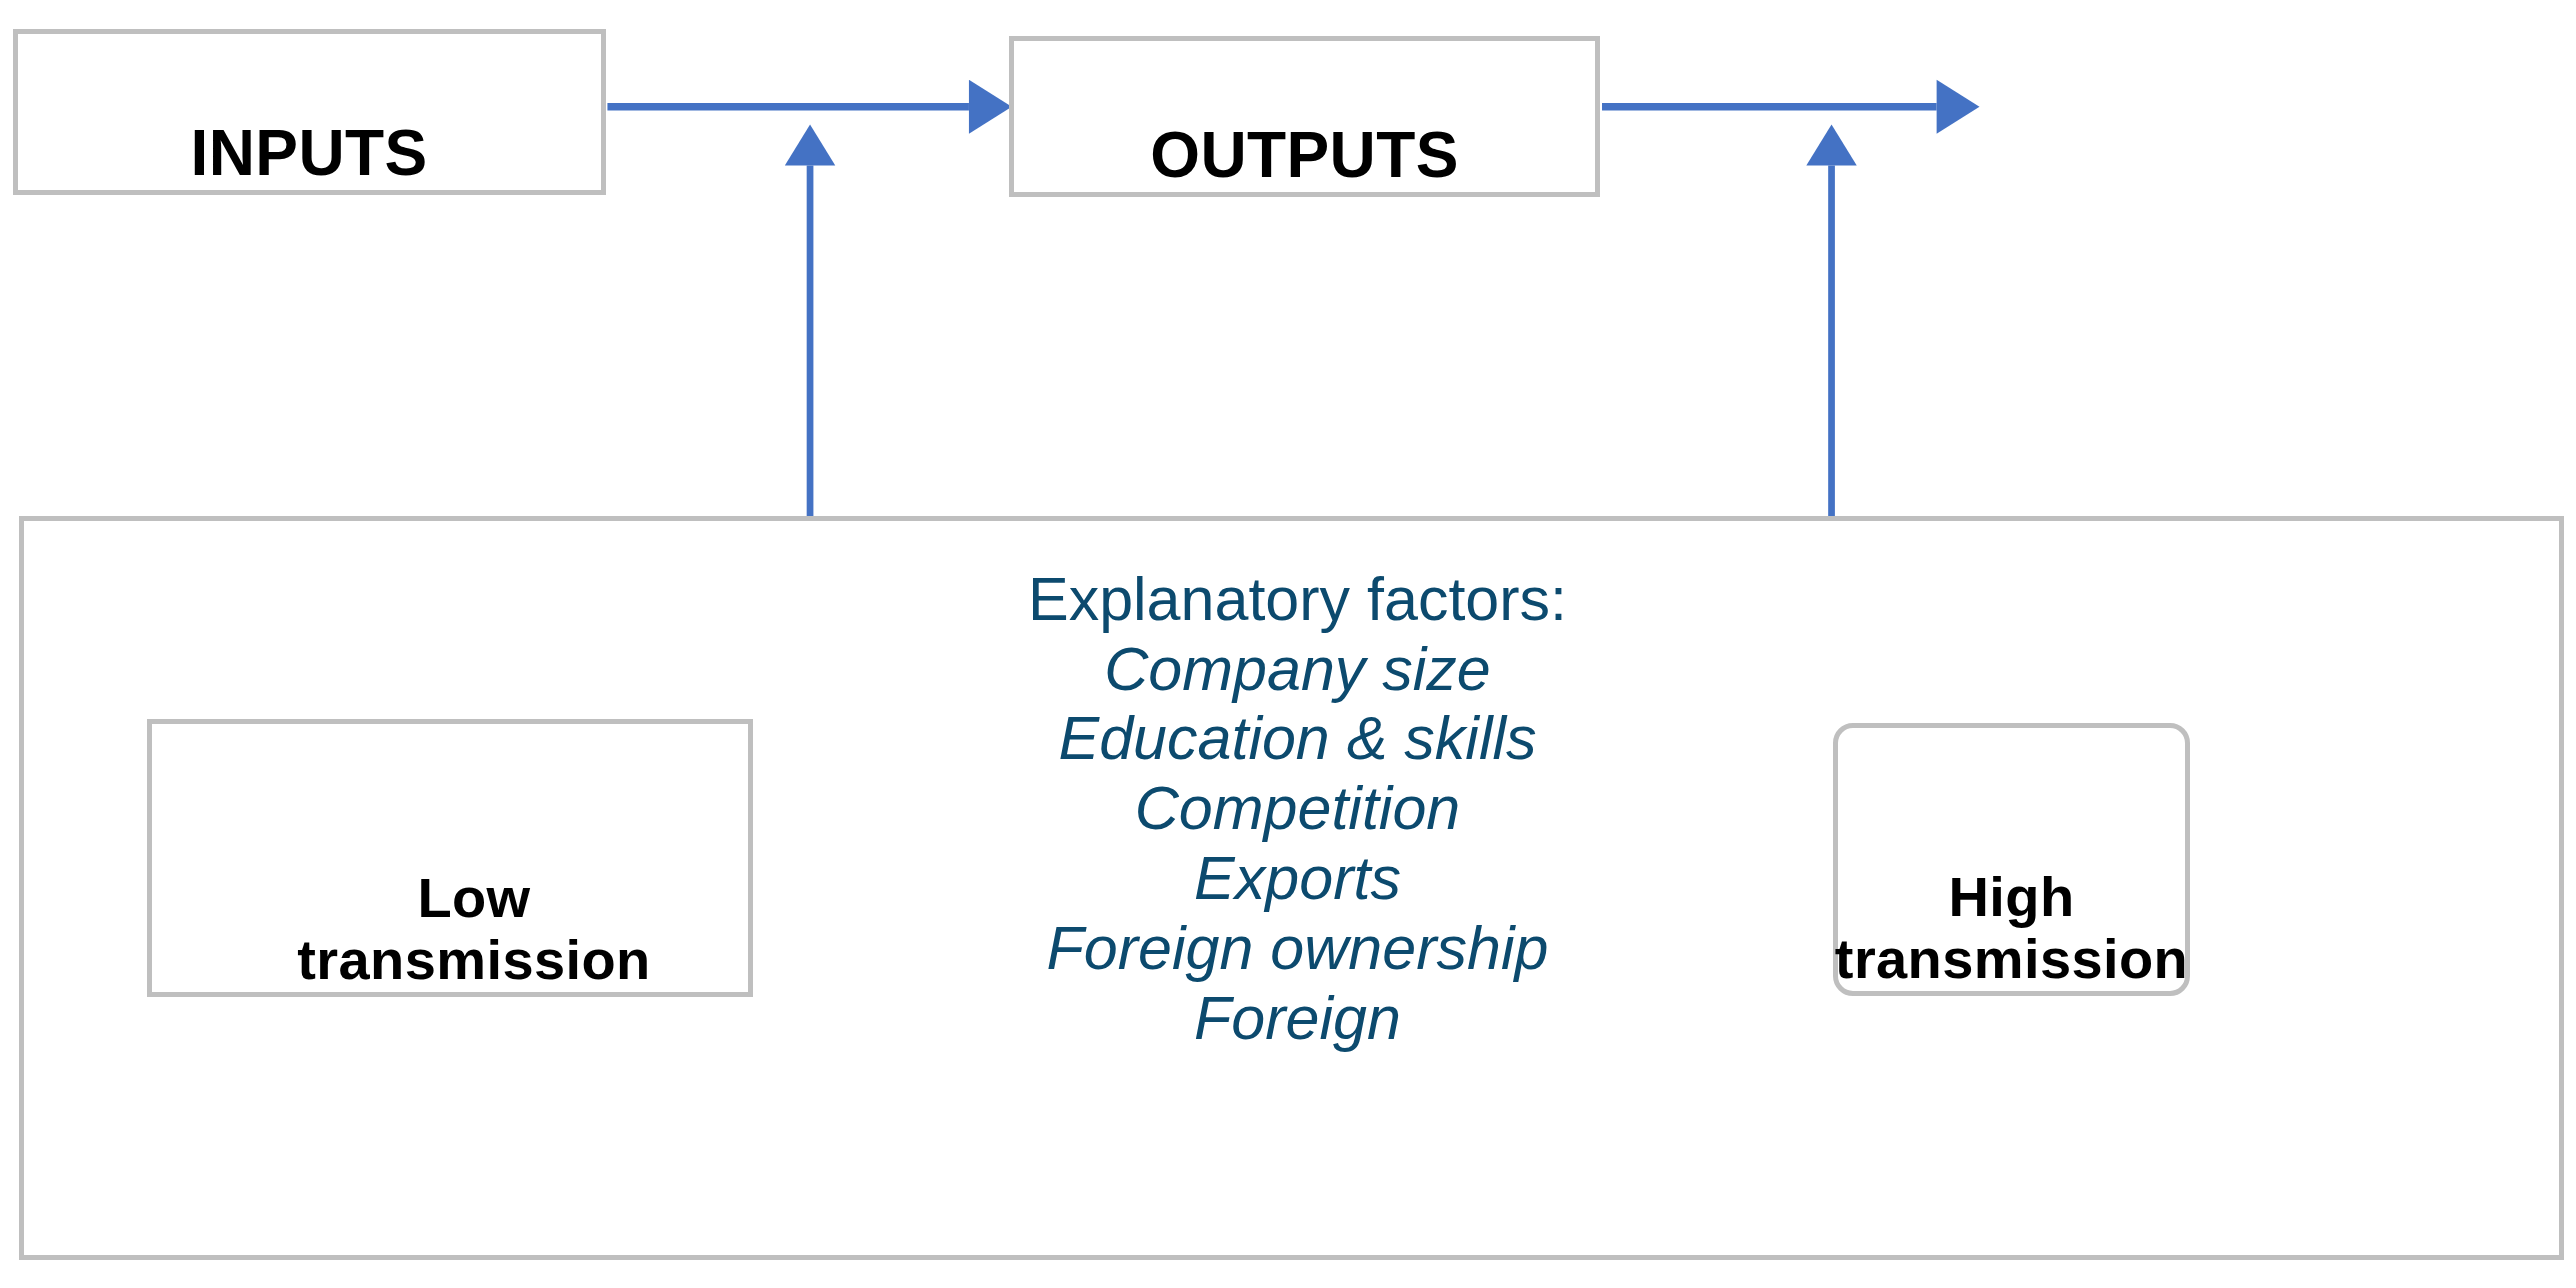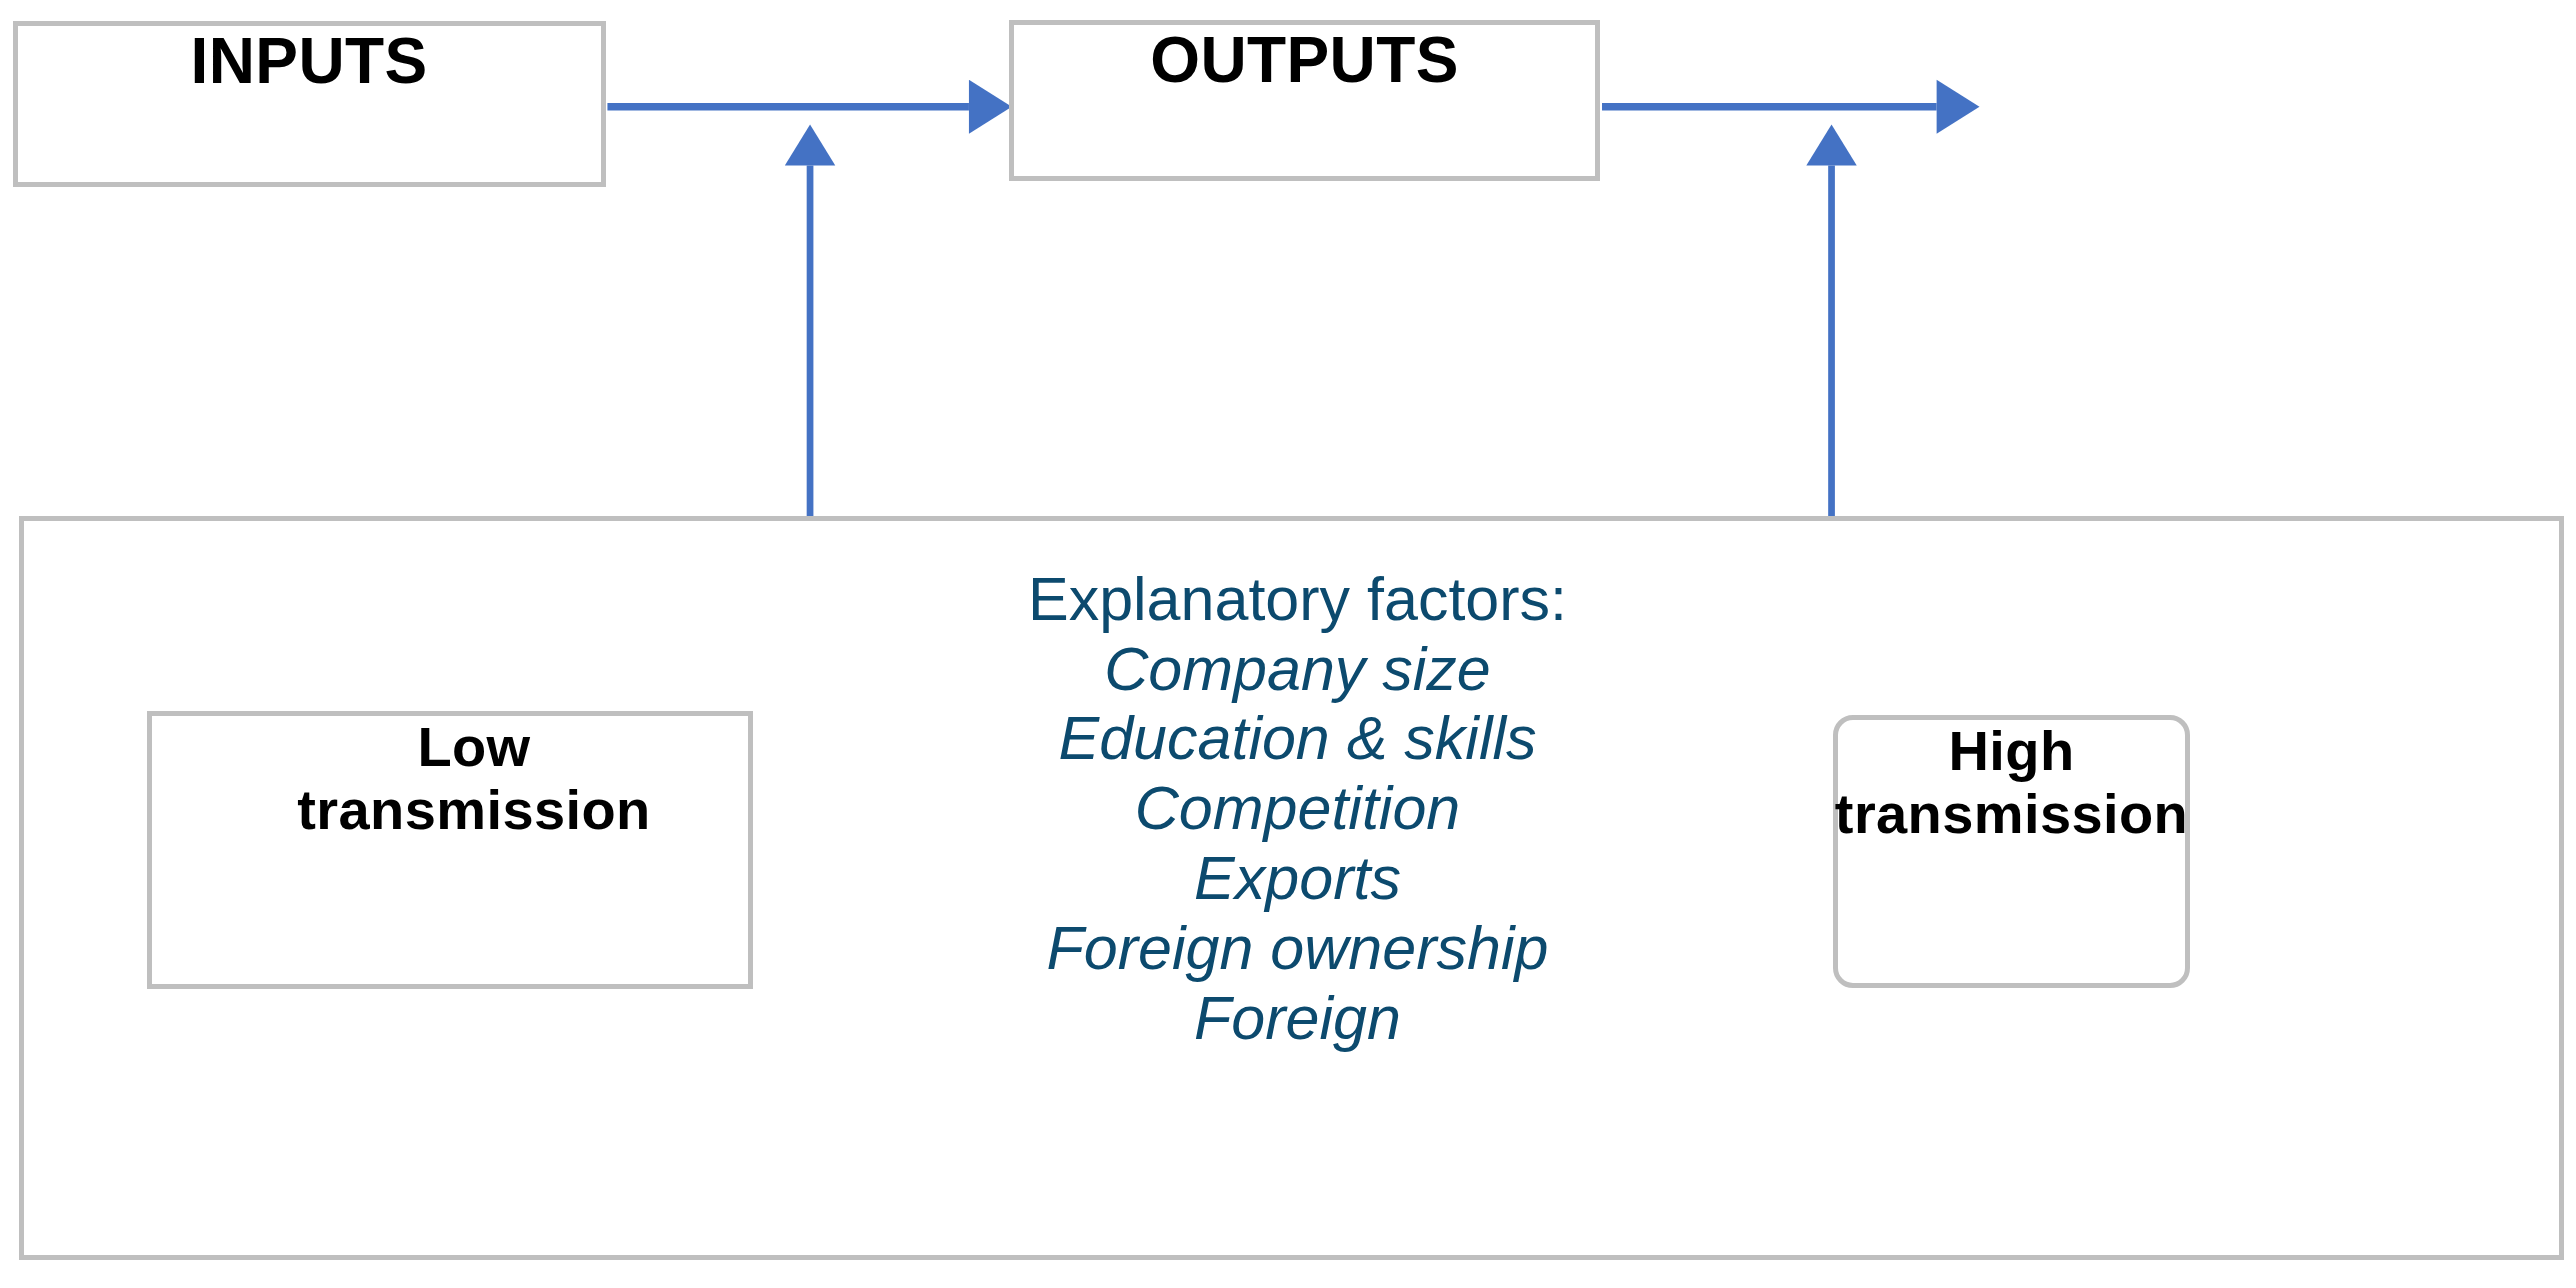--- a/index.html
+++ b/index.html
@@ -20,36 +20,37 @@
     overflow: hidden;
   }
 
   
   .flowbox {
     position: absolute;
     box-sizing: border-box;
     border: 5.9px solid #bfbfbf;
     background: #ffffff;
     display: flex;
-    align-items: flex-start;
+    align-items: flex-end;
     justify-content: center;
     text-align: center;
+    margin-top: 8px;
   }
   .flowbox .label {
     font-weight: bold;
     font-size: 64px;
     line-height: 1.12;
     letter-spacing: 0.4px;
     color: #000000;
     white-space: pre-line;
   }
 
   
   #box-inputs  { left: 12.6px;   top: 21px; width: 593px; height: 166px; }
-  #box-outputs { left: 1009px; top: 20px; width: 591px; height: 161px; }
+  #box-outputs { left: 1009px; top: 28px; width: 591px; height: 161px; }
   #box-impacts { left: 1978px; top: 25px; width: 581px; height: 161px; }
 
   
   #outer-box {
     position: absolute;
     left: 18.5px;
     top: 516px;
     width: 2545px;
     height: 744px;
     box-sizing: border-box;

